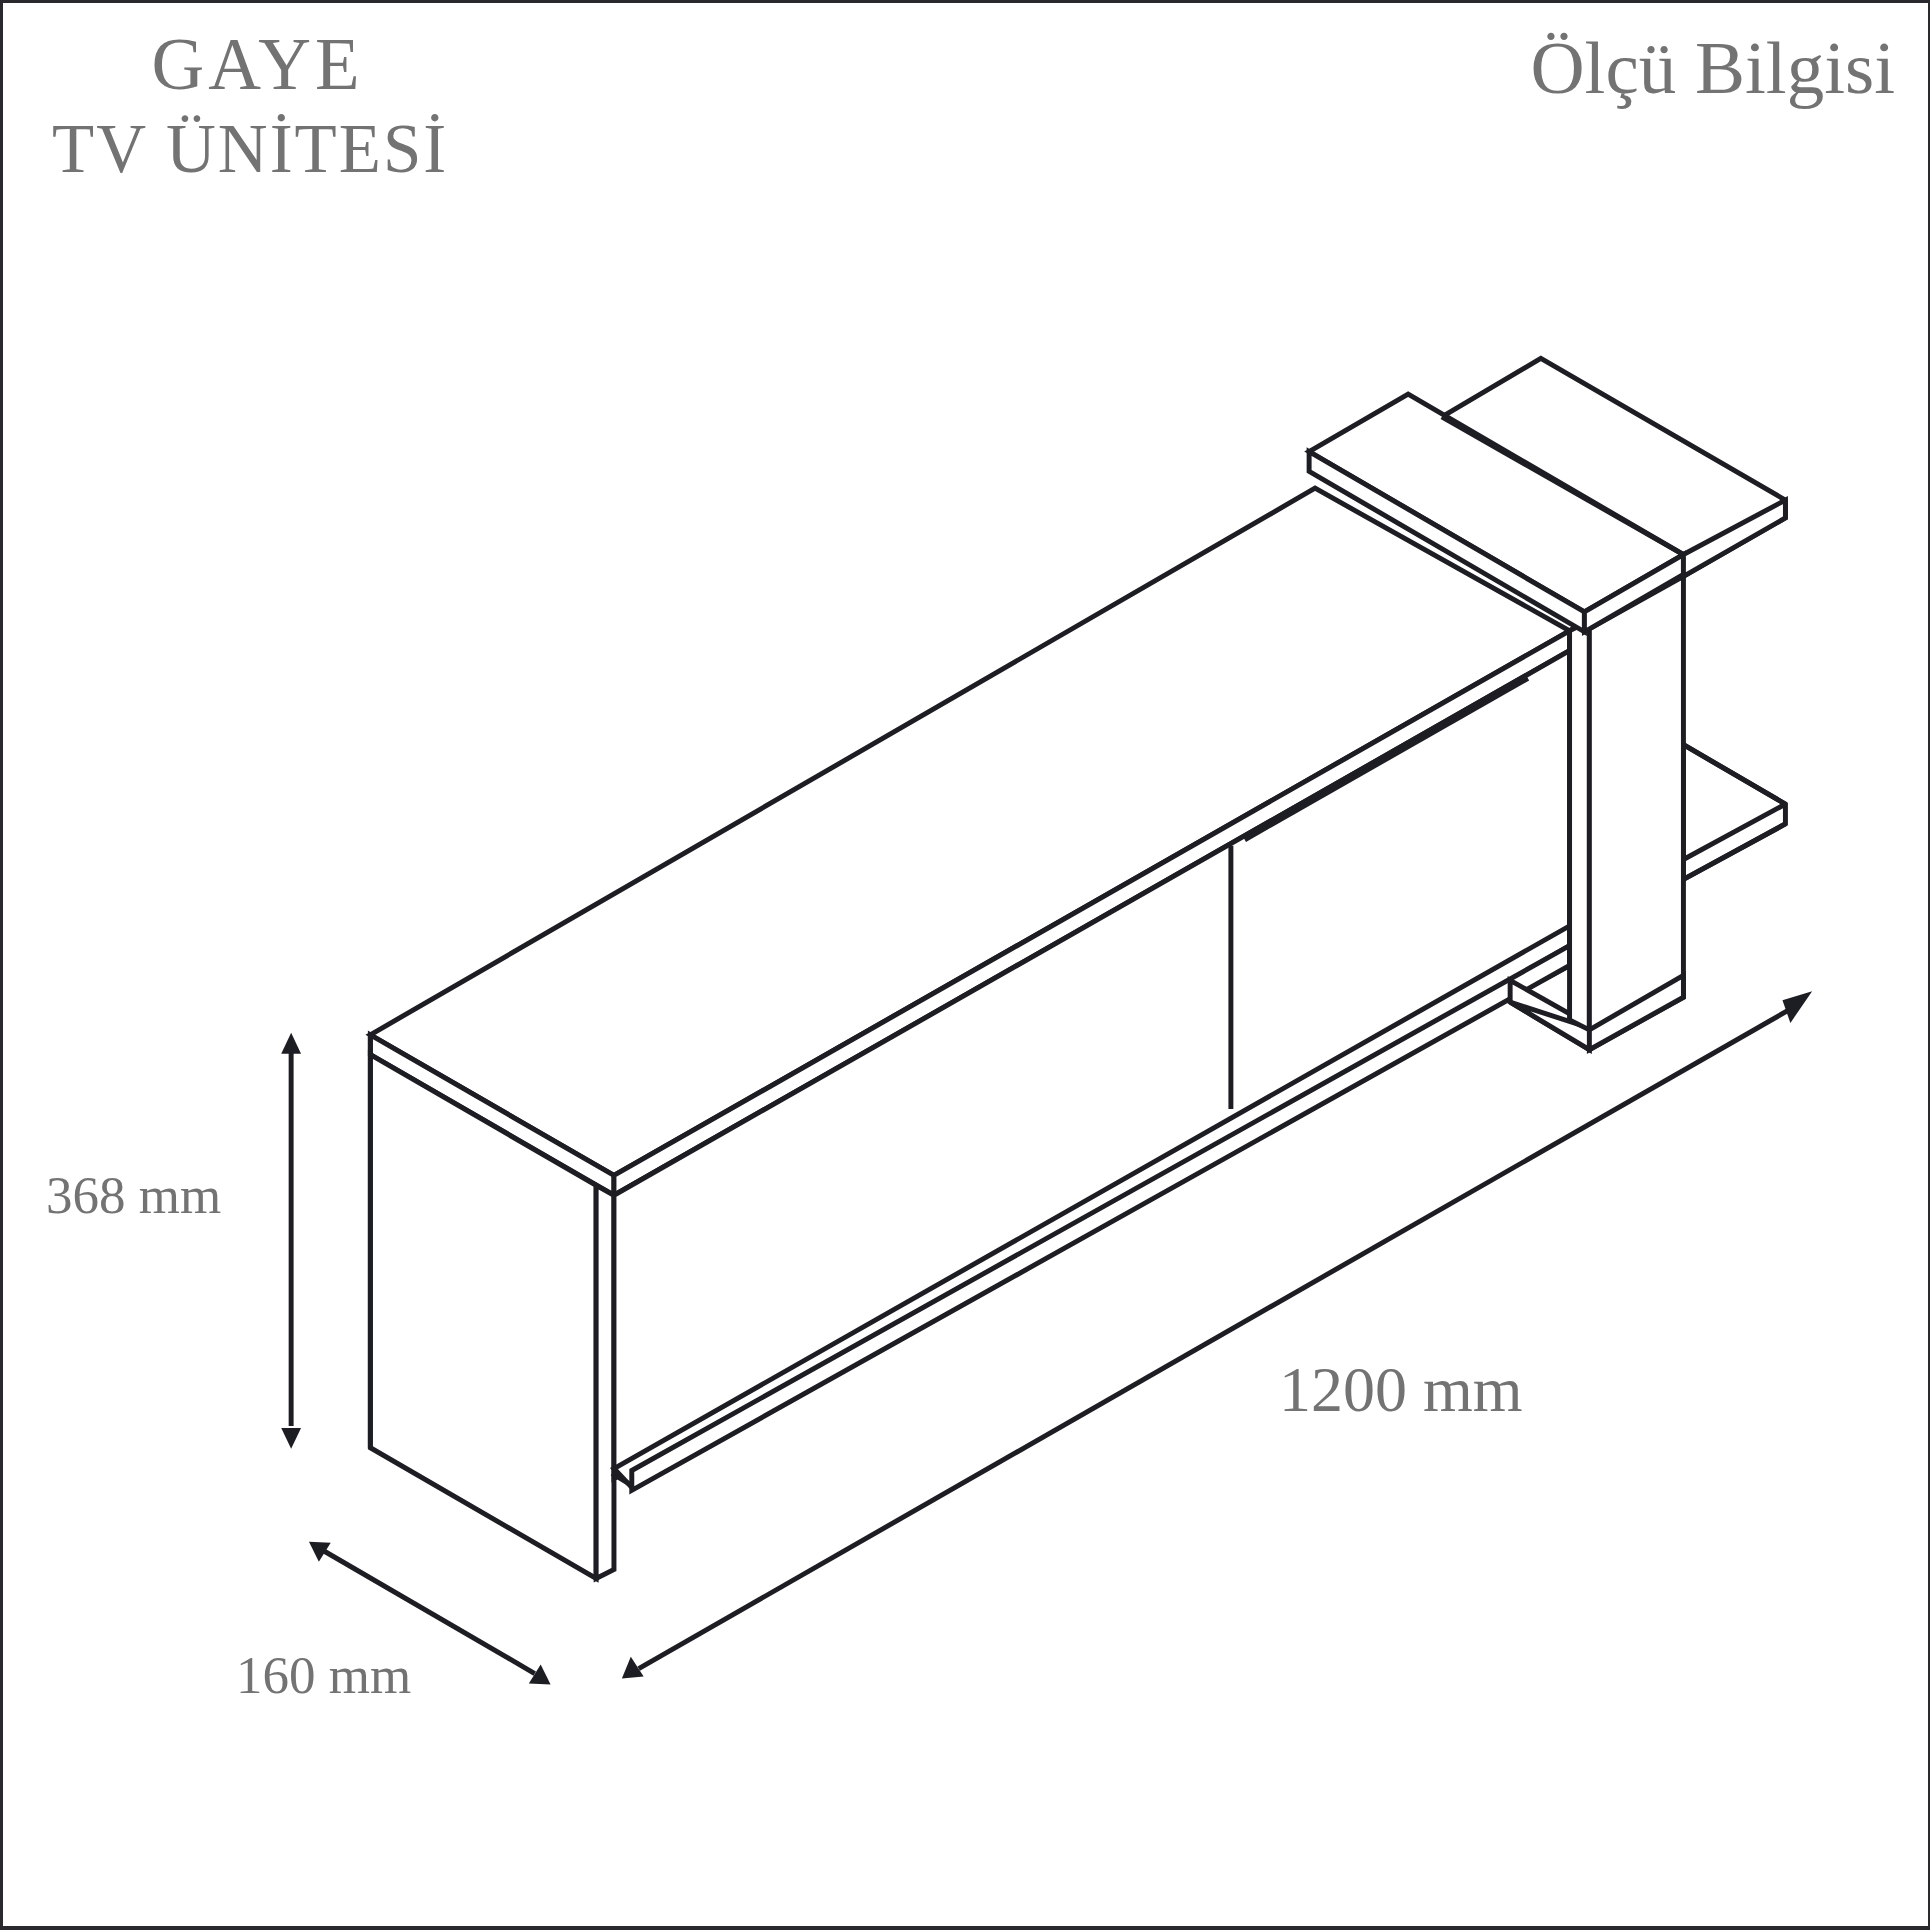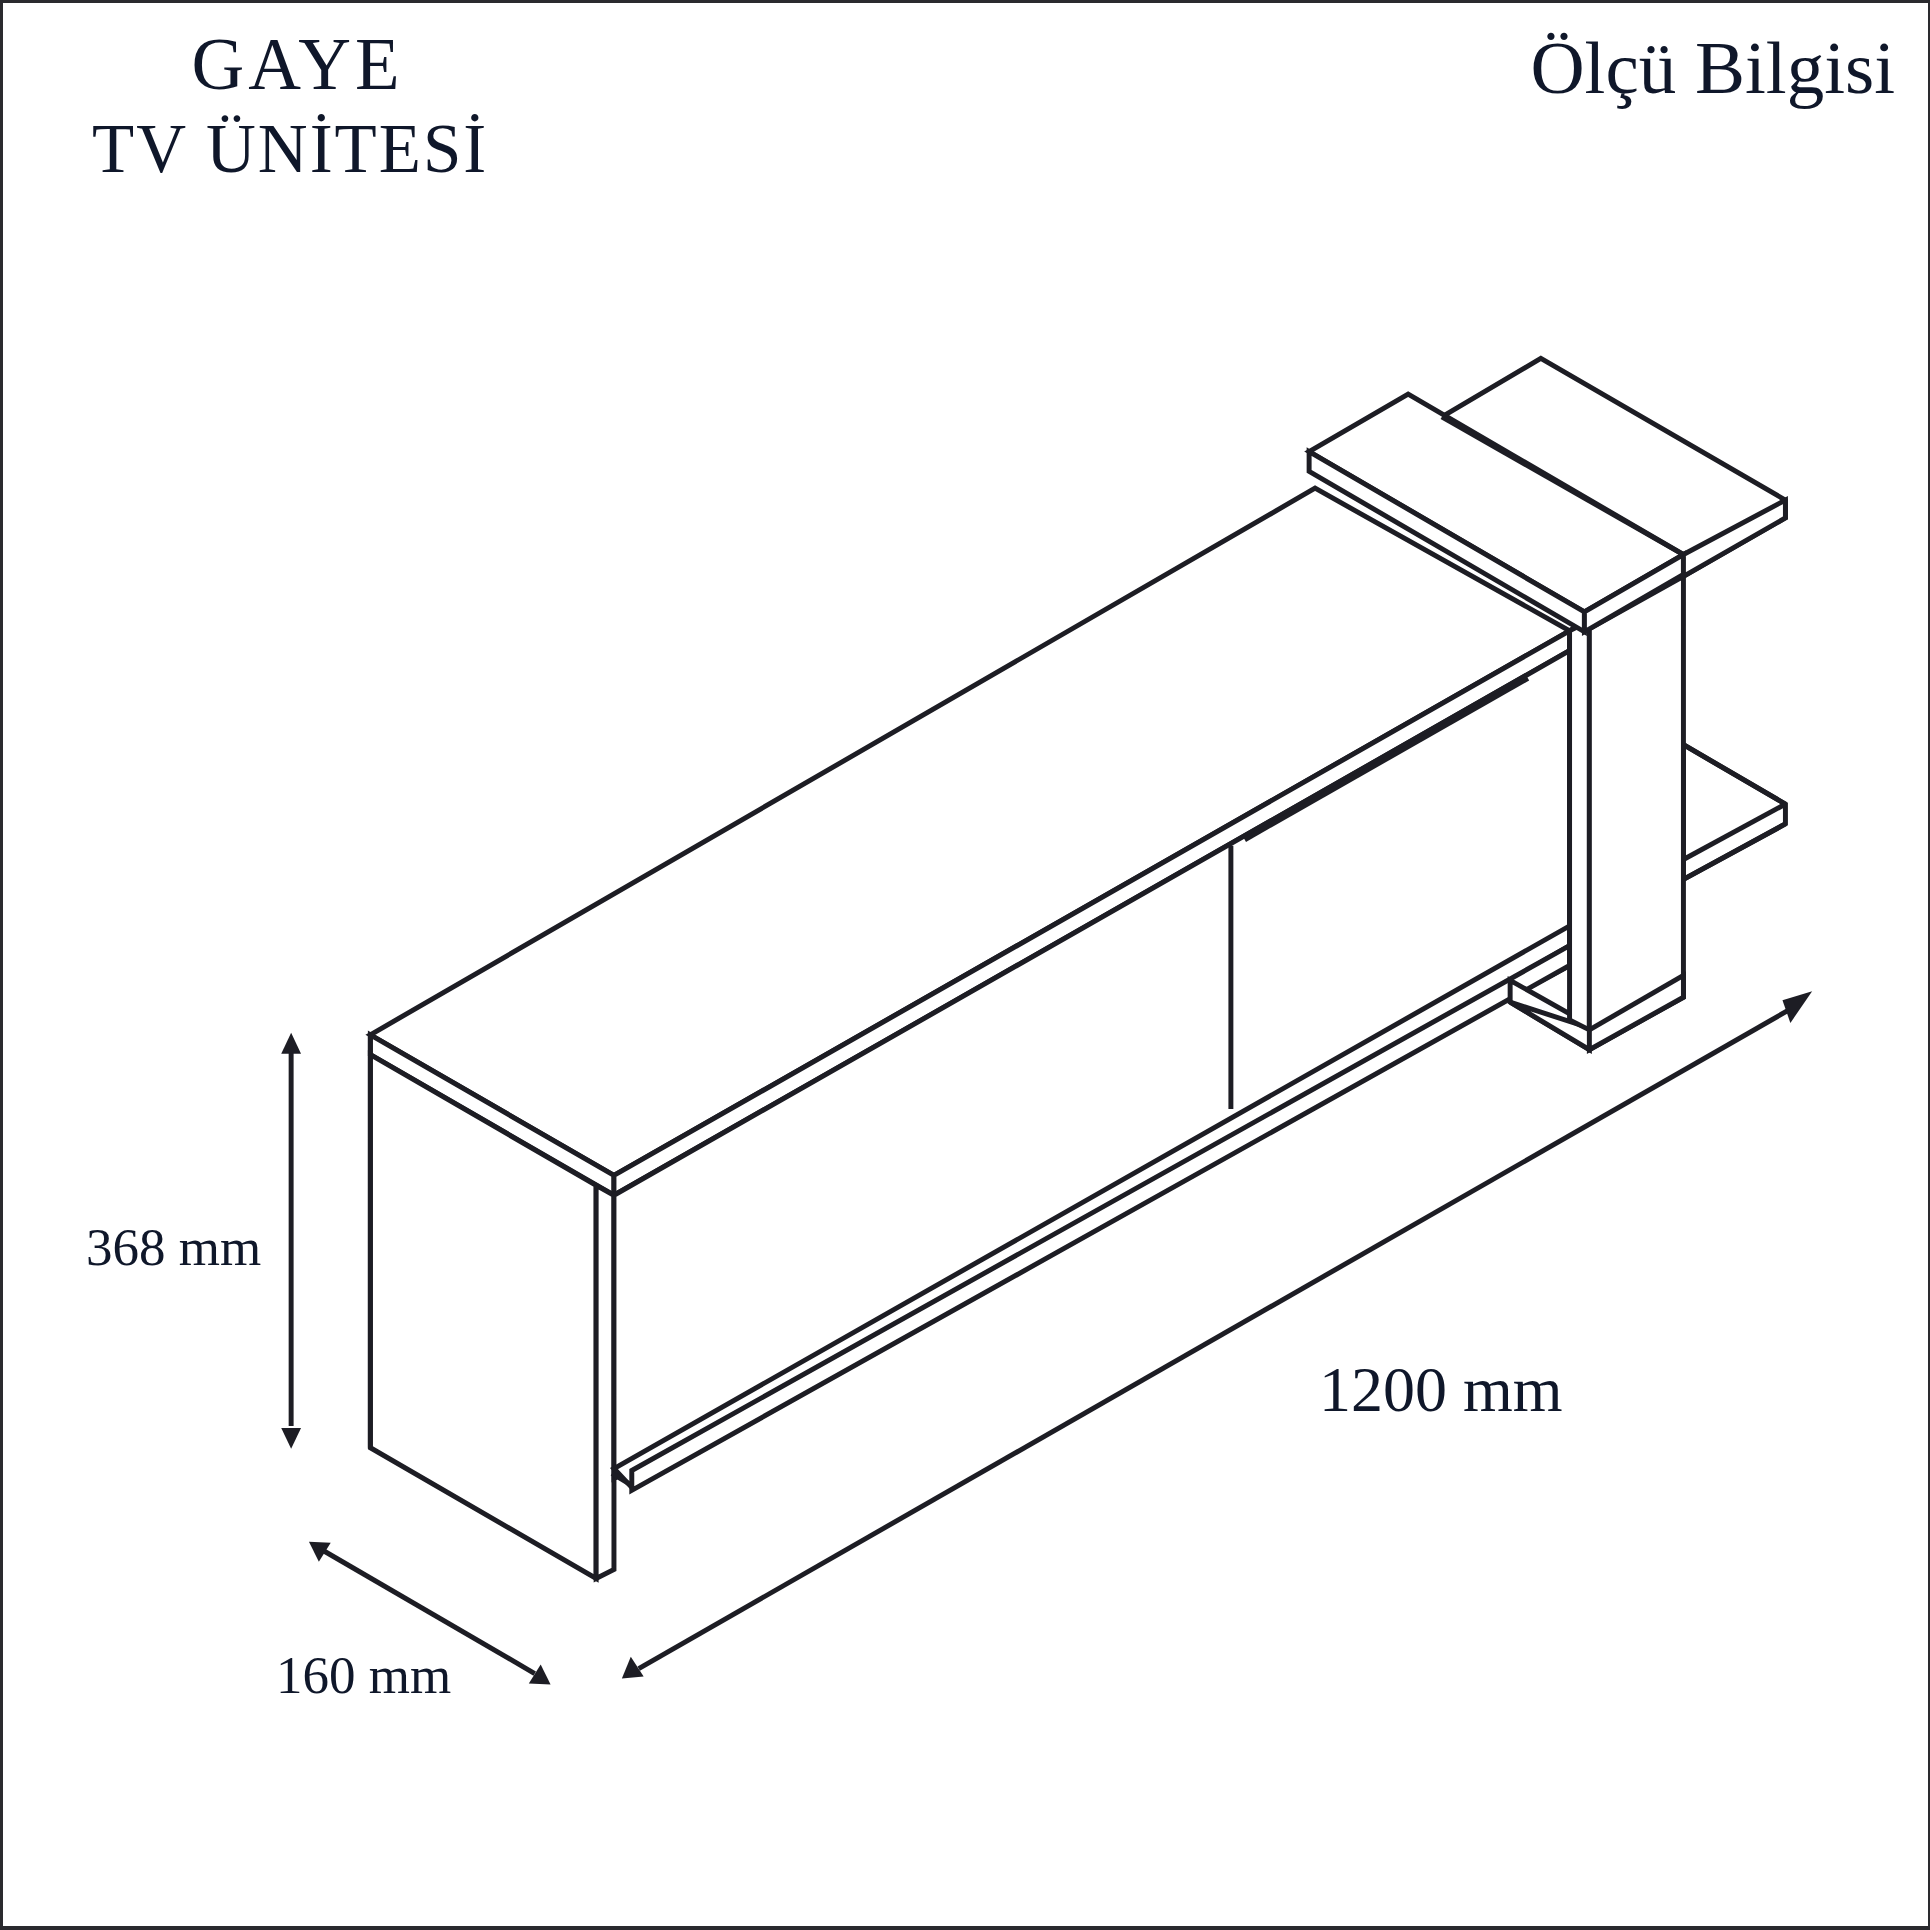--- a/index.html
+++ b/index.html
@@ -4,26 +4,26 @@
 <style>
   html, body { margin:0; padding:0; background:#ffffff; }
   body { width:1931px; height:1931px; position:relative; overflow:hidden; }
   .frame {
     position:absolute; left:0; top:0; width:1931px; height:1931px;
     box-sizing:border-box; border:3px solid #2a2a2e; border-bottom-width:5px;
     background:#ffffff;
   }
   .txt {
     position:absolute; font-family:"Liberation Serif","DejaVu Serif",serif;
-    color:#0f172a; white-space:nowrap; line-height:1;margin-left:40px;
+    color:#737373; white-space:nowrap; line-height:1;
   }
   .title-line1 { left:0; width:515px; text-align:center; top:28px; font-size:73px; letter-spacing:4px; }
   .title-line2 { left:52px; top:115px; font-size:69px; letter-spacing:2px; }
   .subtitle { right:36px; top:30px; font-size:75px;font-family:Liberation Serif, serif; }
-  .dim-height { left:46px; top:1221px; font-size:53px; }
+  .dim-height { left:46px; top:1169px; font-size:53px; }
   .dim-width  { left:1279px; top:1358px; font-size:64px; }
   .dim-depth  { left:236px; top:1649px; font-size:53px; }
   svg.drawing { position:absolute; left:0; top:0; }
   svg.drawing .ln { stroke:#1d1d24; stroke-width:5; fill:none; stroke-linejoin:miter; stroke-linecap:butt; }
   svg.drawing .face { fill:#ffffff; stroke:#1d1d24; stroke-width:5; stroke-linejoin:miter; }
   svg.drawing .arrowhead { fill:#1d1d24; stroke:none; }
   svg.drawing .dimln { stroke:#1d1d24; stroke-width:5; fill:none; }
 </style>
 </head>
 <body>

